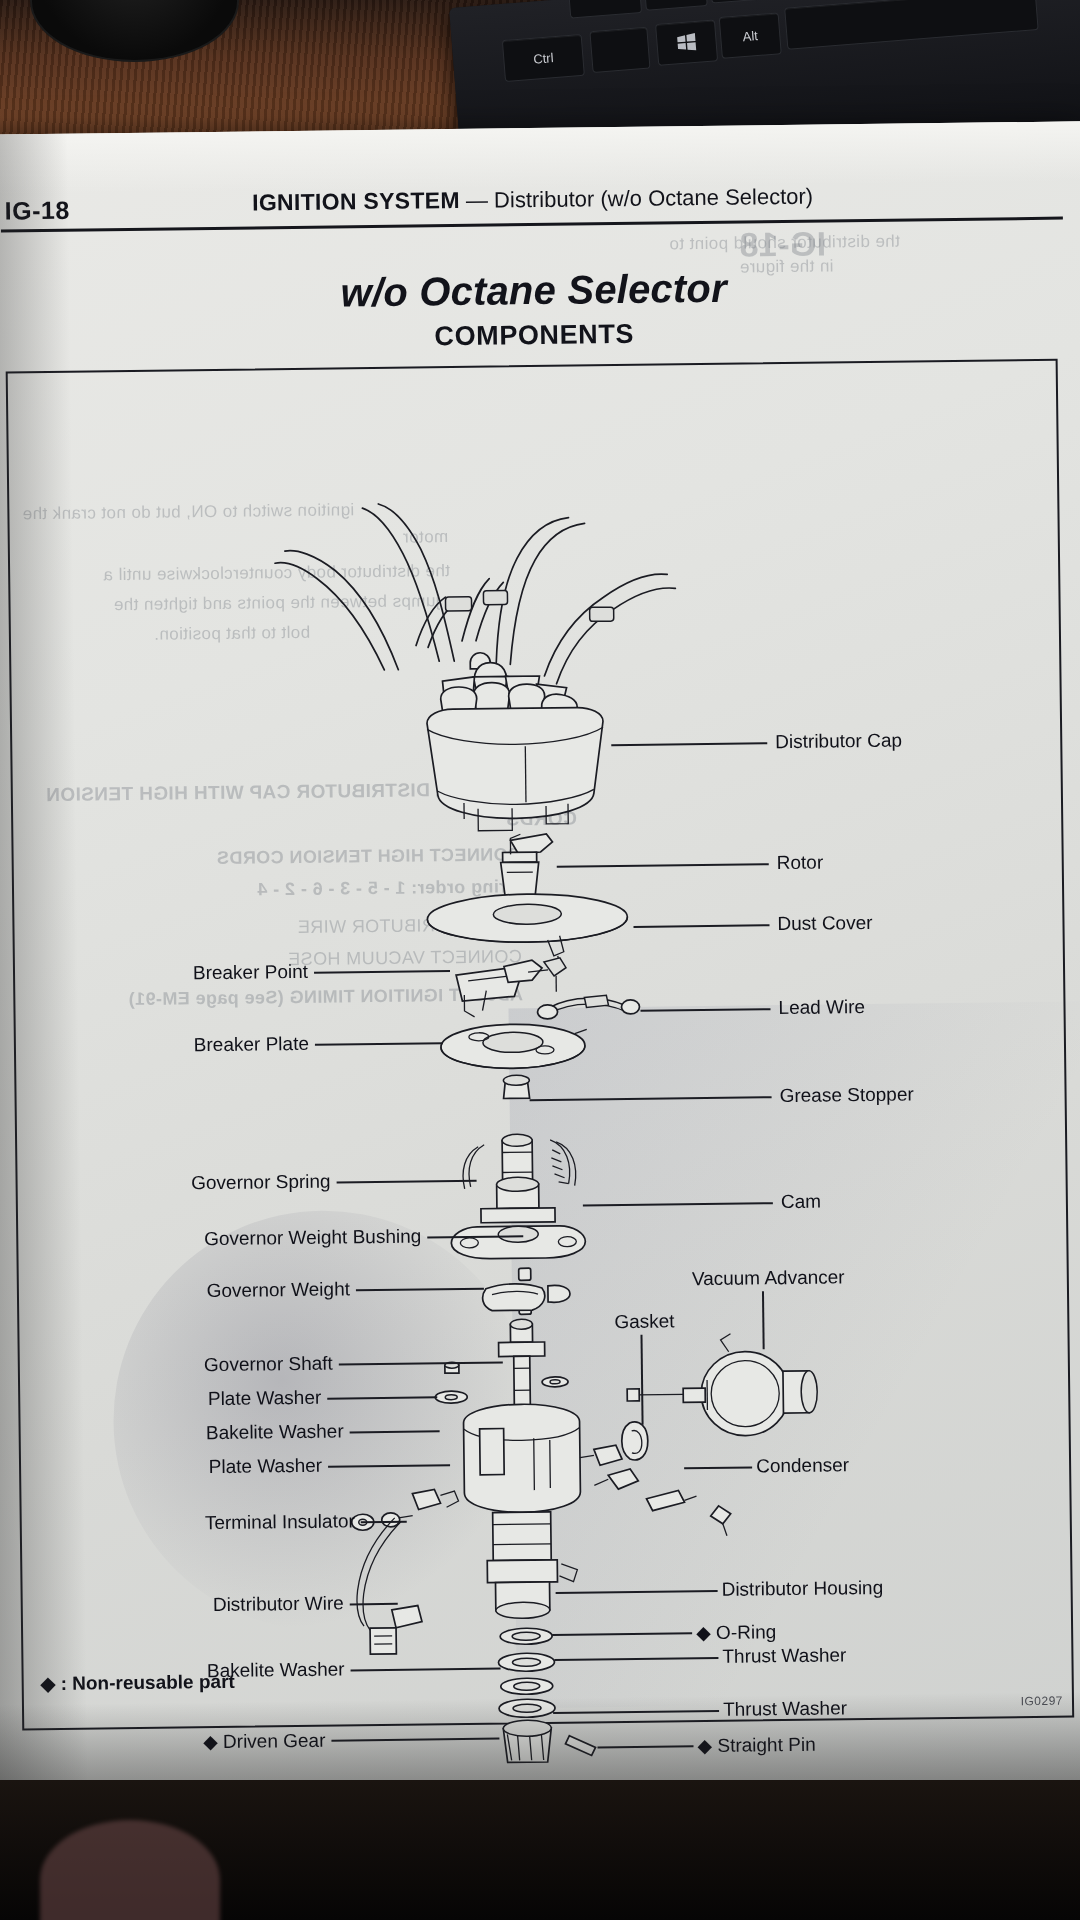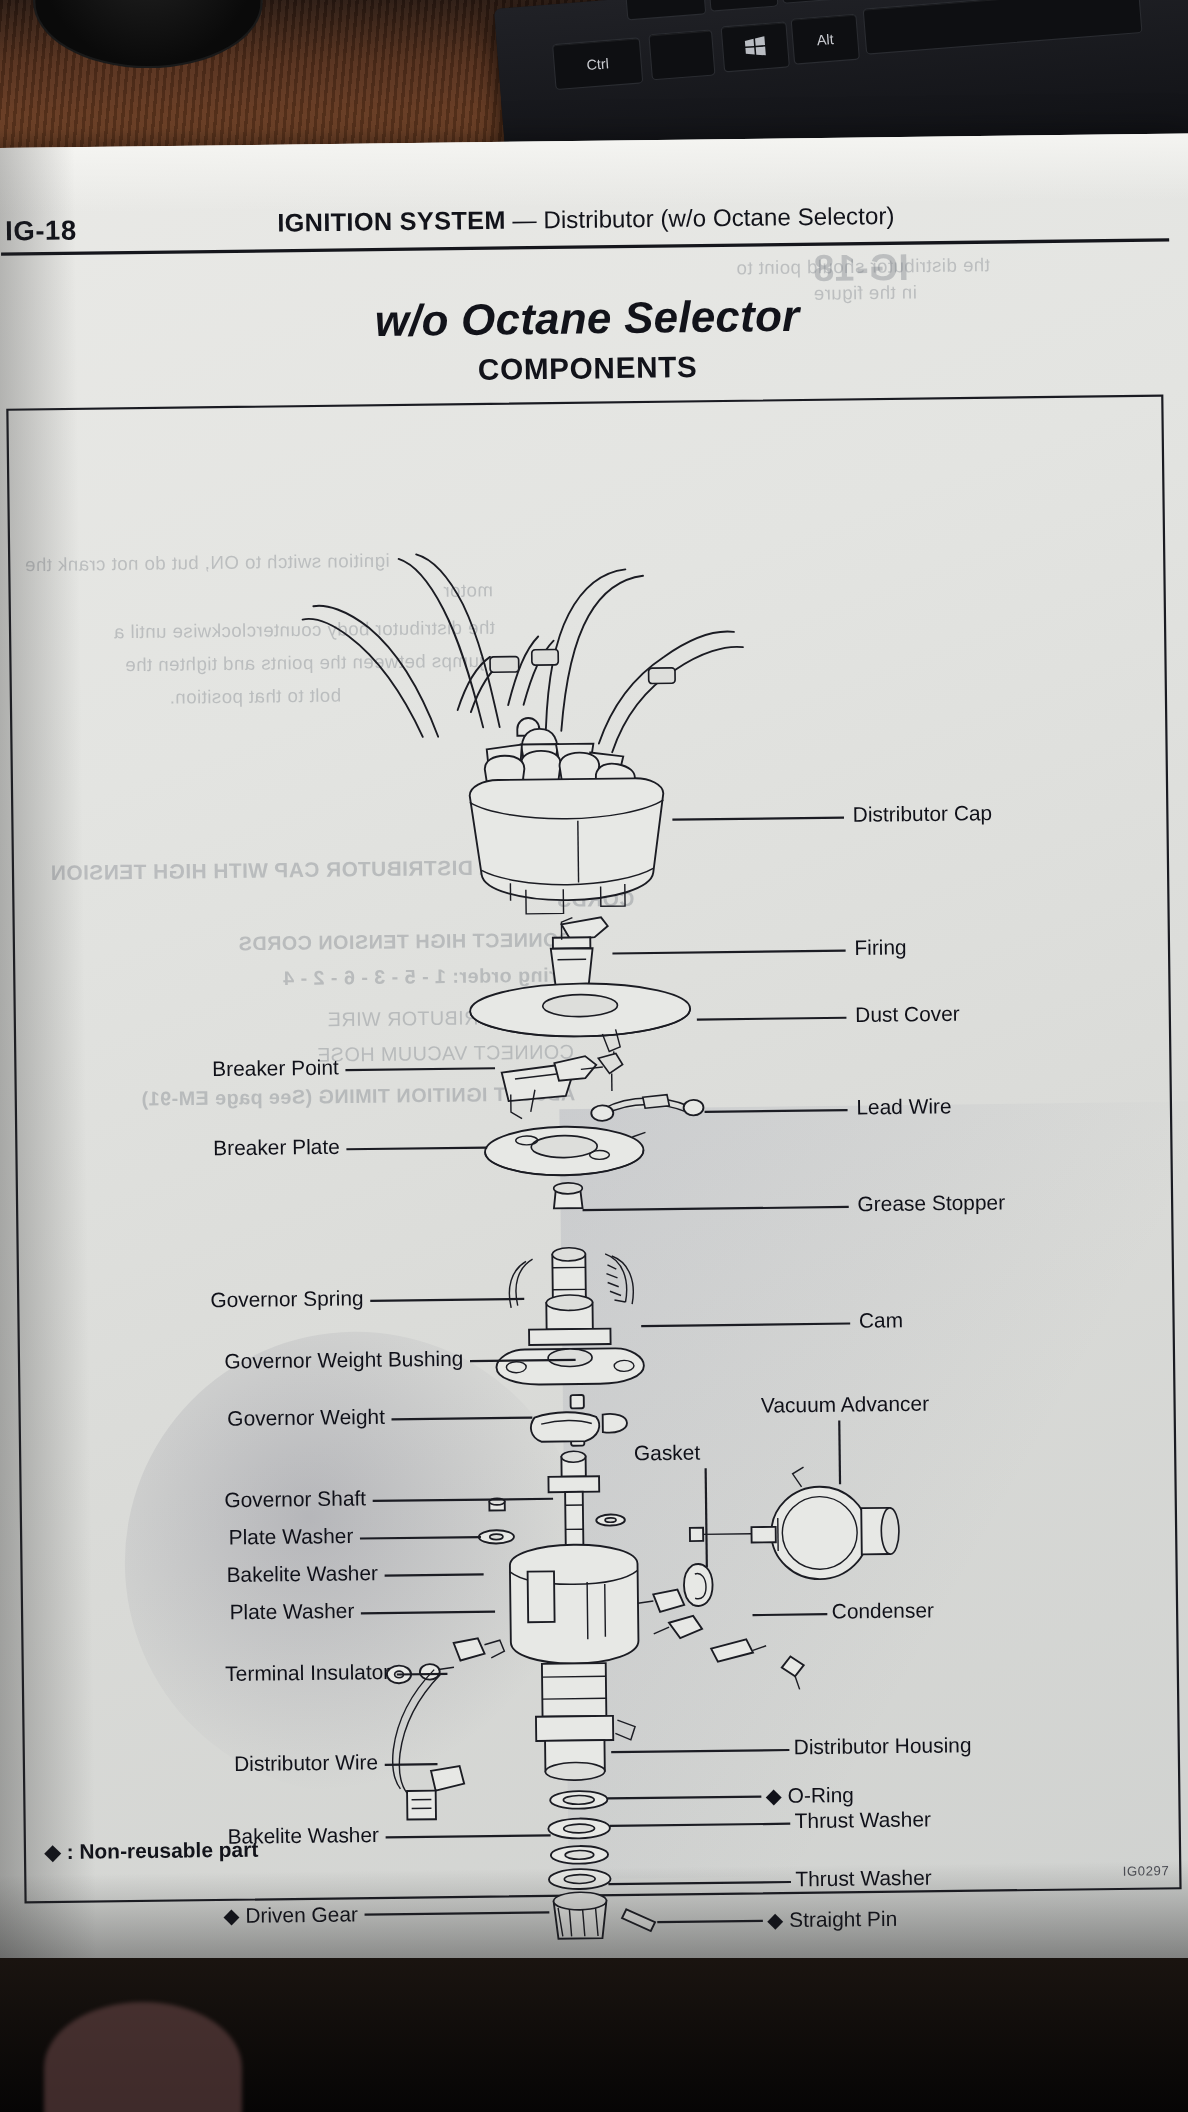--- a/index.html
+++ b/index.html
@@ -360,39 +360,39 @@
           <ellipse class="fillw2" cx="530" cy="1600" rx="24" ry="8"></ellipse>
 
           <path class="fillw" d="M572 1608 l26 12 l-4 8 l-26 -12 z"></path>
         </g>
 
       </svg>
 
       <div class="cap" style="left:790px;top:606px;">Distributor Cap</div>
       <div class="ln" style="left:626px;top:617px;width:156px;"></div>
 
-      <div class="cap" style="left:790px;top:727px;">Firing</div>
+      <div class="cap" style="left:790px;top:727px;">Rotor</div>
       <div class="ln" style="left:570px;top:738px;width:212px;"></div>
 
       <div class="cap" style="left:790px;top:788px;">Dust Cover</div>
       <div class="ln" style="left:646px;top:799px;width:136px;"></div>
 
       <div class="cap" style="left:790px;top:872px;">Lead Wire</div>
       <div class="ln" style="left:652px;top:883px;width:130px;"></div>
 
       <div class="cap" style="left:790px;top:960px;">Grease Stopper</div>
       <div class="ln" style="left:540px;top:971px;width:242px;"></div>
 
       <div class="cap" style="left:790px;top:1066px;">Cam</div>
       <div class="ln" style="left:592px;top:1077px;width:190px;"></div>
 
       <div class="cap" style="left:700px;top:1142px;">Vacuum Advancer</div>
       <div class="lnv" style="left:770px;top:1166px;height:58px;"></div>
 
-      <div class="cap" style="left:584px;top:1184px;">Gasket</div>
+      <div class="cap" style="left:622px;top:1184px;">Gasket</div>
       <div class="lnv" style="left:648px;top:1208px;height:90px;"></div>
 
       <div class="cap" style="left:762px;top:1330px;">Condenser</div>
       <div class="ln" style="left:690px;top:1341px;width:68px;"></div>
 
       <div class="cap" style="left:726px;top:1453px;">Distributor Housing</div>
       <div class="ln" style="left:560px;top:1464px;width:162px;"></div>
 
       <div class="cap" style="left:700px;top:1495px;">◆ O-Ring</div>
       <div class="ln" style="left:556px;top:1506px;width:140px;"></div>

